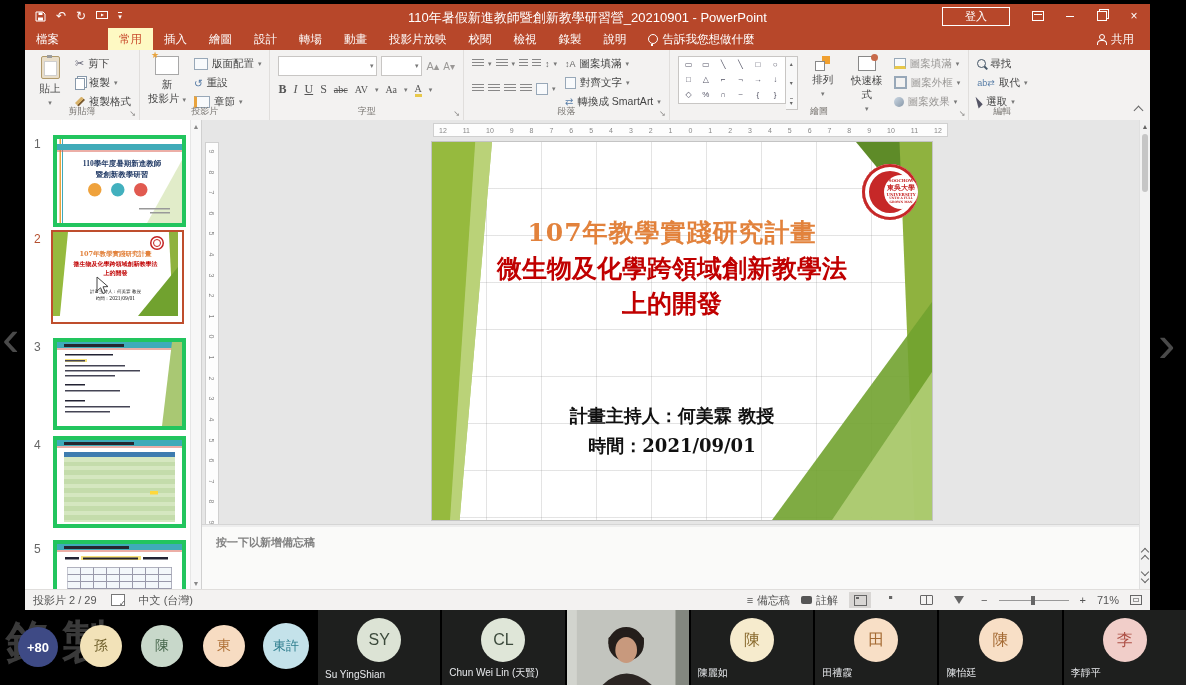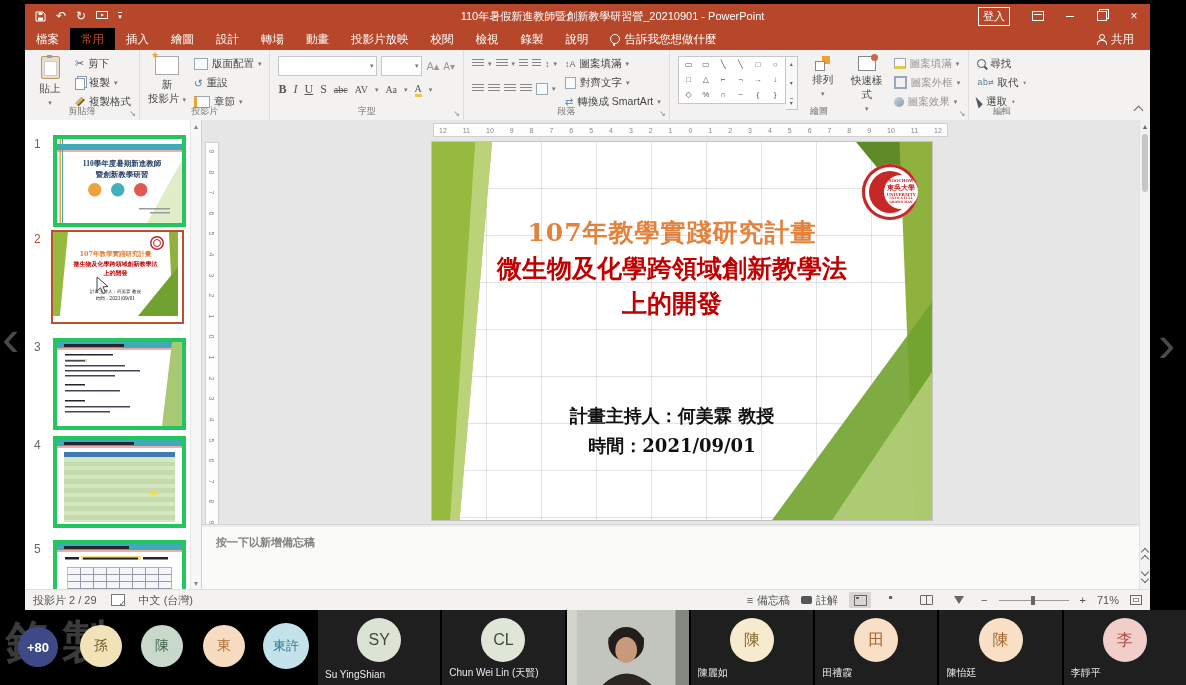--- a/index.html
+++ b/index.html
@@ -7,32 +7,32 @@
   .nav-chev{position:absolute;color:#4a4a4a;font-size:52px;line-height:1;font-weight:400;z-index:5;}
   .nav-prev{left:2px;top:312px;}
   .nav-next{left:1158px;top:318px;}
 
   
   .ppt{position:absolute;left:25px;top:4px;width:1125px;height:606px;background:#F3F2F1;overflow:hidden;}
 
   .titlebar{position:absolute;top:0;left:0;right:0;height:24px;background:#B7472A;color:#fff;}
   .qat{position:absolute;left:10px;top:0;height:24px;display:flex;align-items:center;gap:10px;font-size:12px;}
   .qat .qi{display:flex;align-items:center;color:#fff;}
-  .title-text{position:absolute;left:50%;top:5px;transform:translateX(-50%);font-size:11px;white-space:nowrap;margin-left:25px;}
+  .title-text{position:absolute;left:50%;top:5px;transform:translateX(-50%);font-size:13px;white-space:nowrap;}
   .win-controls{position:absolute;right:0;top:0;height:24px;display:flex;align-items:center;}
-  .signin{border:1px solid #fff;font-size:11px;padding:1px 4px;margin-right:12px;}
+  .signin{border:1px solid #fff;font-size:11px;padding:1px 22px;margin-right:12px;}
   .wc-btn{width:32px;height:24px;display:flex;align-items:center;justify-content:center;font-size:12px;}
   .i-ribbonopts{width:10px;height:8px;border:1px solid #fff;position:relative;}
   .i-ribbonopts::after{content:"";position:absolute;left:1px;right:1px;top:2px;border-top:1px solid #fff;}
   .i-restore{width:8px;height:8px;border:1px solid #fff;box-shadow:2px -2px 0 -1px #B7472A,2px -2px 0 0 #fff;}
   .i-min{width:8px;height:1px;background:#fff;}
 
   .tabrow{position:absolute;top:24px;left:0;right:0;height:22px;background:#B7472A;display:flex;color:#fff;font-size:11.5px;align-items:stretch;}
   .tab{padding:0 11px;display:flex;align-items:center;}
-  .tab.active{background:#000000;color:#C8492B;}
+  .tab.active{background:#fef9c3;color:#C8492B;margin-left:38px;}
   .tellme{display:flex;align-items:center;gap:5px;padding:0 10px;}
   .bulb{width:8px;height:8px;border:1px solid #fff;border-radius:50%;position:relative;}
   .bulb::after{content:"";position:absolute;left:2px;bottom:-3px;width:2px;height:2px;background:#fff;}
   .share-area{margin-left:auto;display:flex;align-items:center;gap:5px;padding-right:16px;}
   .person{width:10px;height:10px;position:relative;}
   .person::before{content:"";position:absolute;left:3px;top:0;width:4px;height:4px;border:1px solid #fff;border-radius:50%;}
   .person::after{content:"";position:absolute;left:1px;top:6px;width:8px;height:4px;border:1px solid #fff;border-bottom:0;border-radius:4px 4px 0 0;}
 
   
   .ribbon{position:absolute;top:46px;left:0;right:0;height:70px;background:#F3F2F1;border-bottom:1px solid #D2D0CE;display:flex;}
@@ -417,21 +417,21 @@
           <span class="sbtn grey">
               <span class="i-fx"></span>
               <span>圖案效果</span>
               <span class="caret">▾</span>
             </span>
         </div>
         <span class="glabel">繪圖</span>
         <span class="dlg">↘</span>
       </div>
 
-      <div class="rgroup" style="border-right:0;font-family:Liberation Mono, monospace;">
+      <div class="rgroup" style="border-right:0;">
         <div class="stack">
           <span class="sbtn">
               <span class="i-find"></span>
               <span>尋找</span>
             </span>
           <span class="sbtn">
               <span style="color:#5A7FA8;font-size:9px;">ab⇄</span>
               <span>取代</span>
               <span class="caret">▾</span>
             </span>

